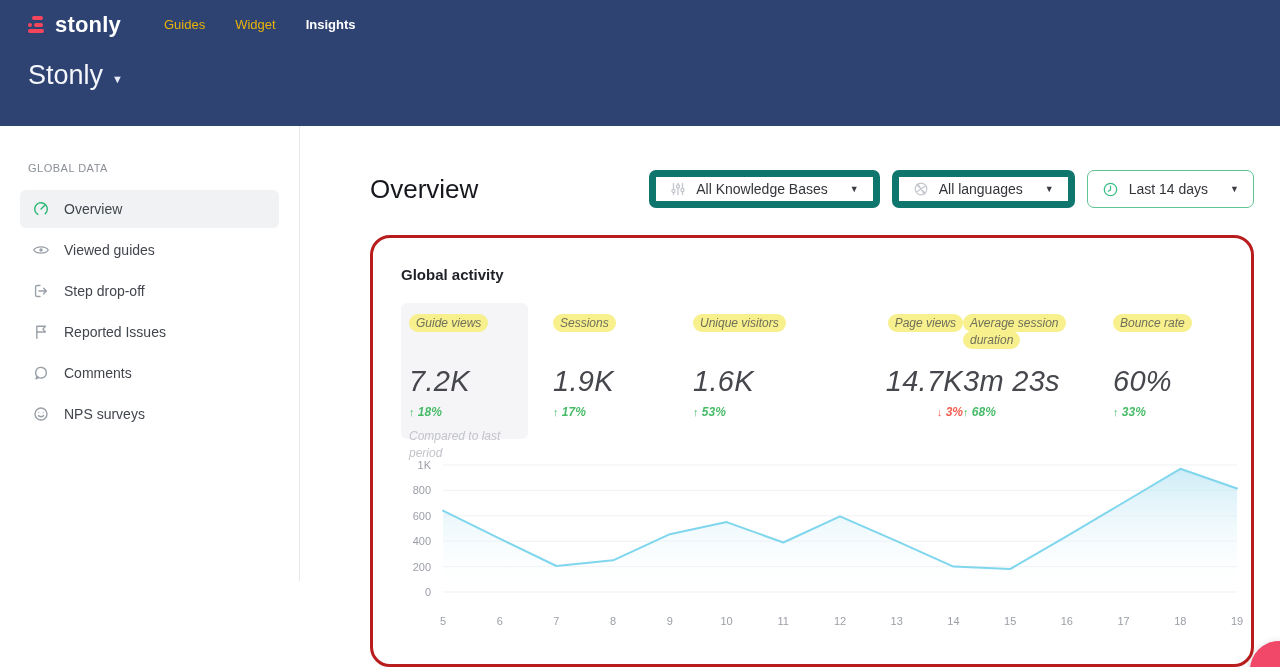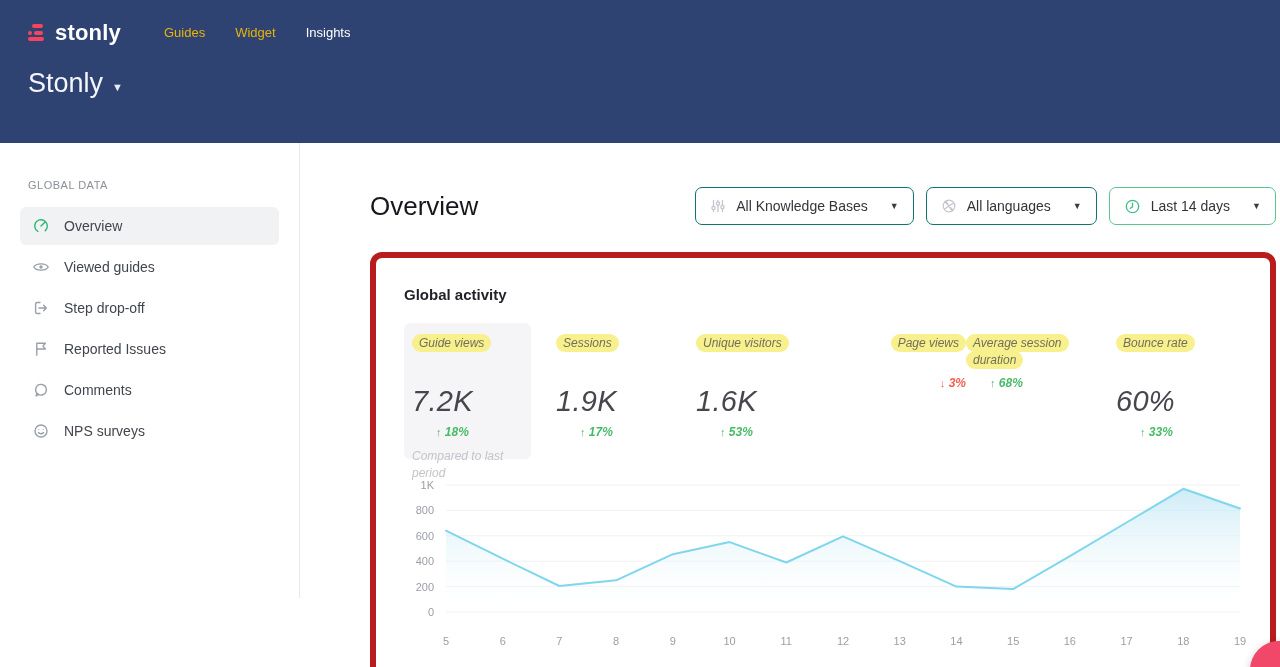--- a/index.html
+++ b/index.html
@@ -1,69 +1,69 @@
 <!DOCTYPE html>
 <html><head>
 <meta charset="utf-8">
 <style>
   * { margin:0; padding:0; box-sizing:border-box; }
   html,body { width:1280px; height:667px; overflow:hidden; background:#fff;
     font-family:"Liberation Sans", sans-serif; }
   .app { width:1280px; height:667px; position:relative; }
 
   
-  header { height:143px; background:#2e4372; padding:8px 28px; position:relative; }
+  header { height:126px; background:#2e4372; padding:0 28px; position:relative; }
   .topnav { display:flex; align-items:center; padding-top:9px; }
   .logo { display:flex; align-items:center; cursor:pointer; }
   .logo-mark { width:20px; height:17px; display:flex; flex-direction:column; justify-content:space-between; margin-right:7px; }
   .logo-mark .r { display:flex; gap:2px; height:4px; }
   .logo-mark .p { background:#f5455c; border-radius:3px; height:4px; display:inline-block; }
   .logo-text { color:#fff; font-size:22px; font-weight:700; letter-spacing:.2px; }
   nav.mainnav { display:flex; margin-left:28px; }
   .nav-item { font-size:13px; color:#eab308; font-weight:500; padding:8px 15px; cursor:pointer; }
-  .nav-item.active { color:#ffffff; font-weight:400; }
+  .nav-item.active { color:#ffffff; font-weight:700; }
   .workspace-row { margin-top:20px; margin-left:-6px; display:flex; align-items:center; color:#fff; cursor:pointer; width:max-content; padding-left:6px;}
   .workspace-title { font-size:27px; font-weight:400; color:#f4f6fb; }
   .ws-caret { font-size:11px; margin-left:9px; margin-top:6px; color:#e8ecf5; }
 
   
   .content { display:flex; height:455px; }
   aside { width:300px; border-right:1px solid #e7e8ec; padding:36px 20px 0 20px; background:#fff; flex:none; }
   .section-label { font-size:11px; font-weight:500; color:#8b8f98; letter-spacing:.5px; margin:0 0 16px 8px; }
   .side-item { display:flex; align-items:center; height:38px; padding:0 12px; border-radius:6px; margin-bottom:3px; cursor:pointer; }
   .side-item.active { background:#f1f2f4; }
   .side-item .icn { width:18px; height:18px; margin-right:14px; display:flex; align-items:center; justify-content:center; }
   .side-item .lbl { font-size:14px; color:#41454c; }
   svg.ic { stroke:#9aa0a8; fill:none; stroke-width:1.4; stroke-linecap:round; stroke-linejoin:round; }
   svg.ic.green { stroke:#2bb673; }
 
   main { flex:1; padding:44px 34px 0 70px; background:#fff; position:relative; }
   .page-head { display:flex; align-items:center; justify-content:space-between; }
   .page-title { font-size:26px; font-weight:400; color:#16181d; }
   .filters { display:flex; gap:12px; }
-  .filter-btn { height:38px; background:#fff; border:1px solid #0f766e; border-radius:7px;
+  .filter-btn { height:38px; background:#fff; border:7px solid #0f766e; border-radius:7px;
     display:flex; align-items:center; padding:0 14px; font-size:14px; color:#33353b; cursor:pointer; }
   .filter-btn .ficn { margin-right:10px; display:flex; }
   .filter-btn .fcaret { font-size:9px; color:#3a3c42; margin-left:22px; }
   .filter-btn.accent { border:1px solid #5ec492; }
 
   
-  .card { margin-top:27px; border:6px solid #b91c1c; border-radius:12px; background:#fff;
-    padding:28px 40px 8px 28px; box-shadow:0 1px 2px rgba(40,45,60,.03); height:432px; }
+  .card { margin-top:27px; border:3px solid #b91c1c; border-radius:20px; background:#fff;
+    padding:28px 24px 8px 28px; box-shadow:0 1px 2px rgba(40,45,60,.03); height:432px; }
   .card-title { font-size:15px; font-weight:700; color:#1f2127; margin-bottom:32px; }
 
   .metrics { display:flex; }
   .metric { width:140px; flex:none; cursor:pointer;font-style:italic; }
   .metric.sel { width:127px; background:#f5f5f7; border-radius:6px; padding:12px 8px 14px 8px; margin-right:25px; margin-top:-12px; height:136px; }
   .metric.w130 { width:130px;text-align:right; } .metric.w150 { width:150px; } .metric.wlast { width:108px; }
   .m-label { height:34px; font-size:12px; line-height:1.45; }
   .metric.w150 .m-label { max-width:108px; }
   .pill { background:#f7f08d; color:#70705a; border-radius:9px; padding:2px 7px; box-decoration-break:clone; -webkit-box-decoration-break:clone; }
   .m-value { font-size:29px; font-weight:400; color:#45474d; margin-top:16px; letter-spacing:.3px; }
-  .m-delta { margin-top:7px; font-size:12px; font-weight:700;margin-left:24px; }
+  .m-delta { margin-top:7px; font-size:12px; font-weight:700; }
   .m-delta.up { color:#47bb68; } .m-delta.down { color:#f25e4f; }
   .m-delta .arr { font-size:11px; }
   .m-note { margin-top:9px; font-size:12px; line-height:1.45; color:#c3c4ca; }
 
   .chart-wrap { margin-top:12px; margin-right:-18px; }
   .axis-txt { font-size:11px; fill:#9b9ea6; }
 
   .chat-bubble { position:absolute; right:-28px; bottom:-32px; width:58px; height:58px; border-radius:50%;
     background:#f1486a; box-shadow:0 2px 8px rgba(0,0,0,.2); cursor:pointer; }
 </style>
@@ -222,25 +222,27 @@
           </div>
 
           <div class="metric">
             <div class="m-label"><span class="pill">Unique visitors</span></div>
             <div class="m-value">1.6K</div>
             <div class="m-delta up"><span class="arr">↑</span> <span>53%</span></div>
           </div>
 
           <div class="metric w130">
             <div class="m-label"><span class="pill">Page views</span></div>
+            <div class="m-value">14.7K</div>
             <div class="m-delta down"><span class="arr">↓</span> <span>3%</span></div>
           </div>
 
           <div class="metric w150">
             <div class="m-label"><span class="pill">Average session duration</span></div>
+            <div class="m-value">3m 23s</div>
             <div class="m-delta up"><span class="arr">↑</span> <span>68%</span></div>
           </div>
 
           <div class="metric wlast">
             <div class="m-label"><span class="pill">Bounce rate</span></div>
             <div class="m-value">60%</div>
             <div class="m-delta up"><span class="arr">↑</span> <span>33%</span></div>
           </div>
         </div>
 

